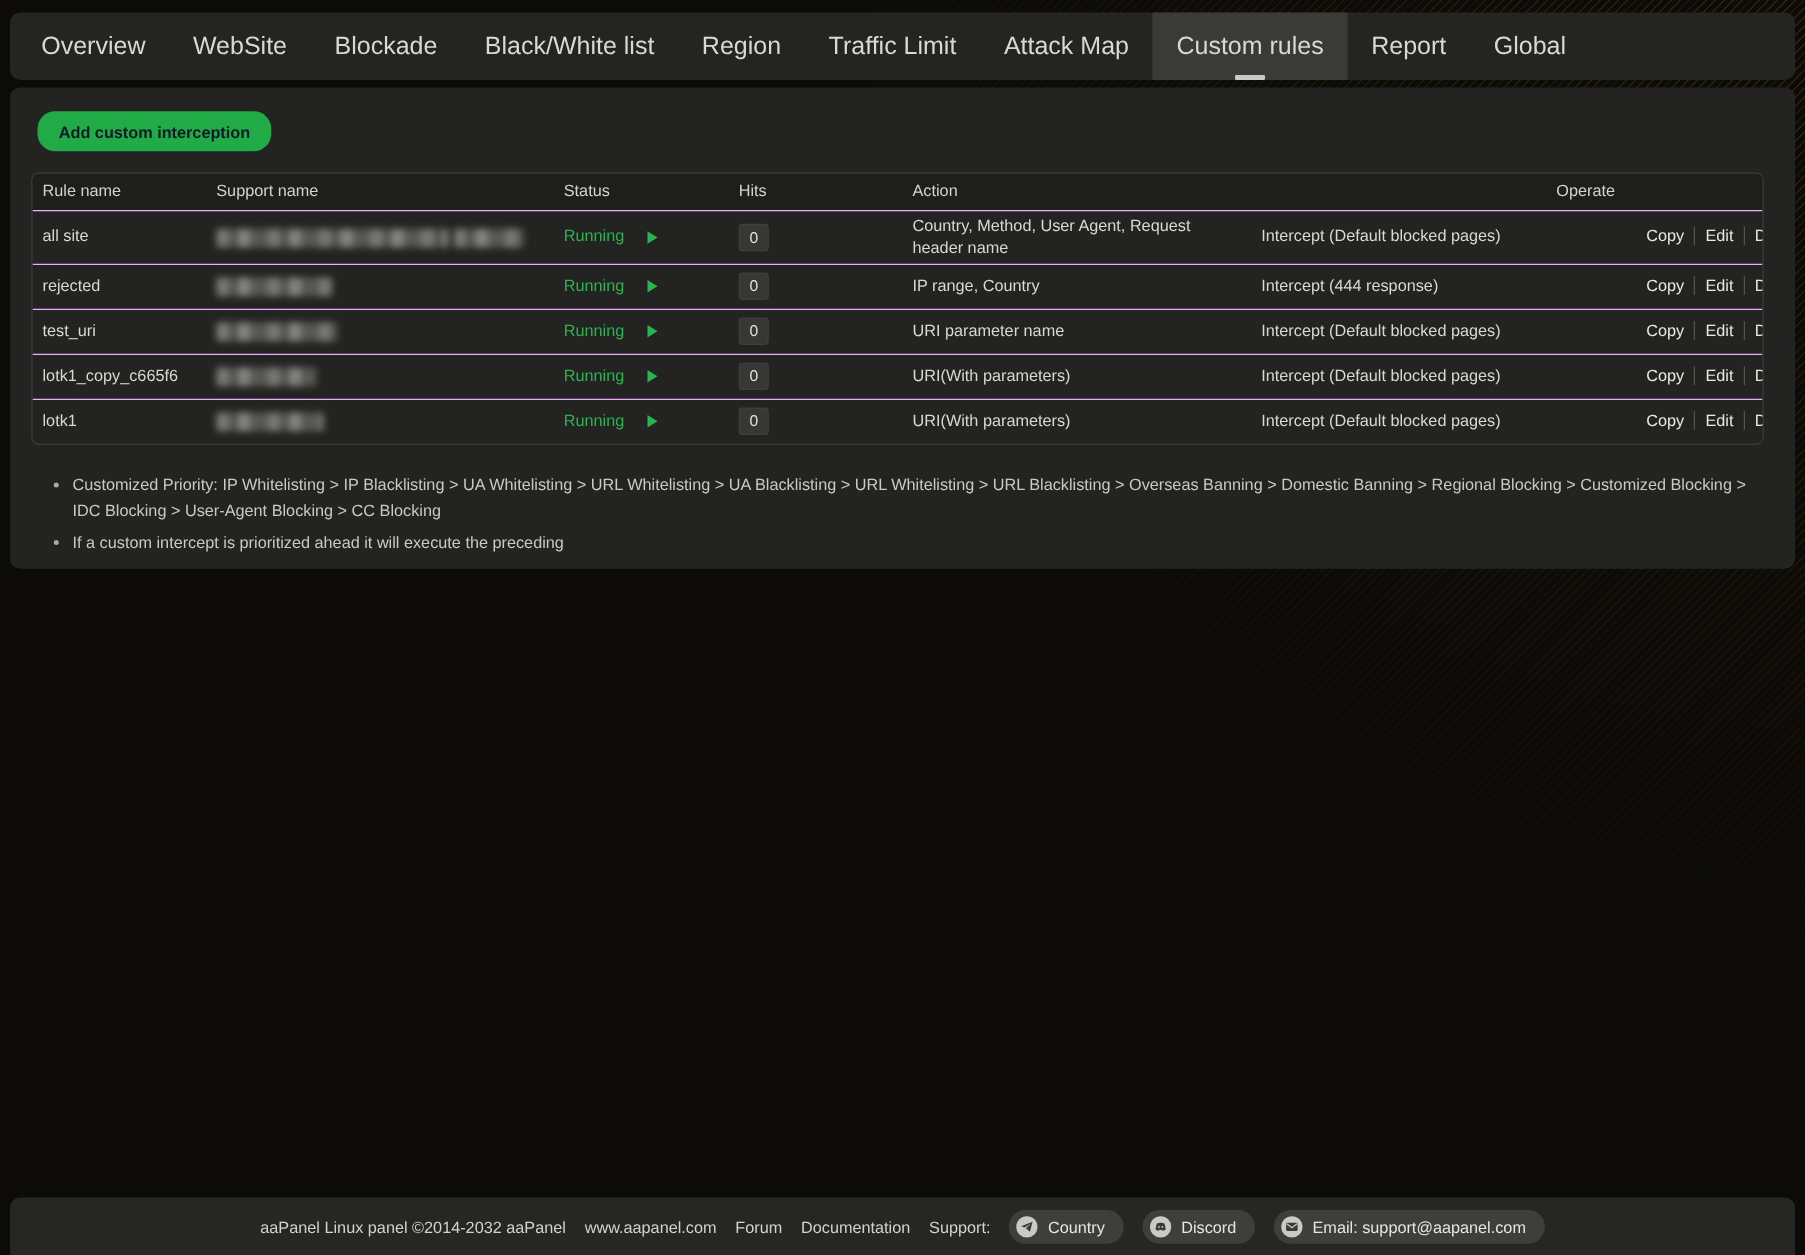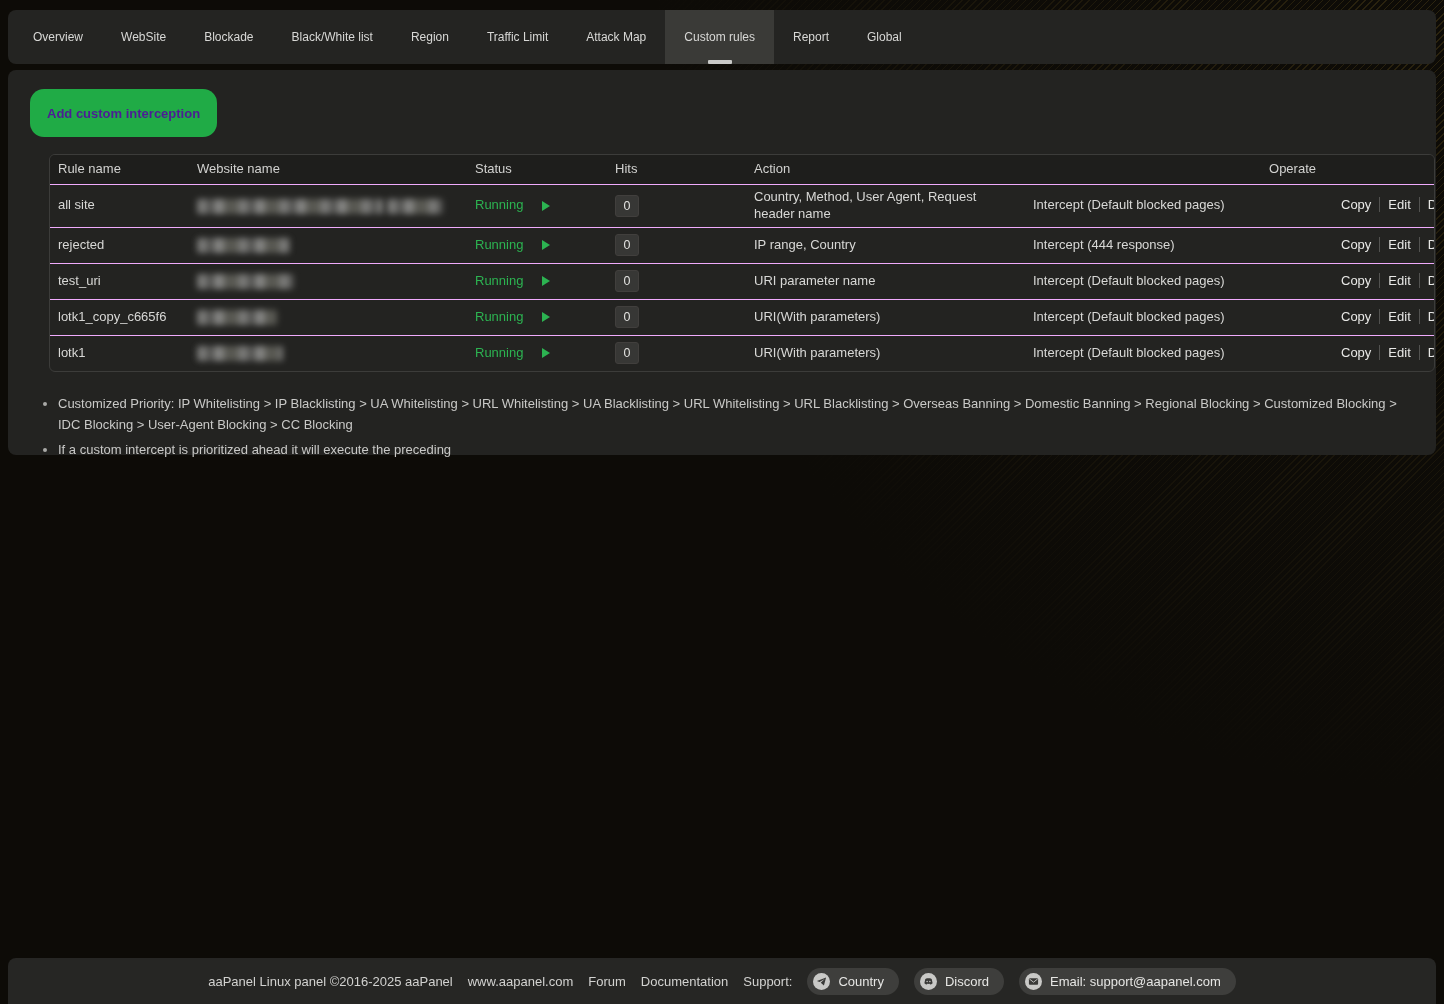--- a/index.html
+++ b/index.html
@@ -19,44 +19,44 @@
   }
 
   
   .nav {
     position: absolute; left: 8px; top: 10px; width: 1428px; height: 54px;
     background: #242422; border-radius: 8px;
     display: flex; align-items: stretch; padding: 0 6px;
   }
   .tab {
     position: relative; display: flex; align-items: center;
-    padding: 0 19px; font-size: 12px; color: #d8d8d6; cursor: pointer;
+    padding: 0 19px; font-size: 20px; color: #d8d8d6; cursor: pointer;
     white-space: nowrap;
   }
   .tab.active { background: #3a3a37; }
   .tab-underline {
     position: absolute; left: 50%; bottom: 0; transform: translateX(-50%);
     width: 24px; height: 4px; background: #c9c9c7; border-radius: 1px;
   }
 
   
   .panel {
     position: absolute; left: 8px; top: 70px; width: 1428px; height: 385px;
     background: #232321; border-radius: 8px; padding: 19px 17px;
   }
   .btn-add {
     display: inline-flex; align-items: center; justify-content: center;
-    height: 48px; padding: 0 17px; margin-left: 5px;
-    background: #20ab46; color: #4c1d95; border: none; border-radius: 14px;
+    height: 32px; padding: 0 17px; margin-left: 5px;
+    background: #20ab46; color: #0f172a; border: none; border-radius: 14px;
     font-size: 13px; font-weight: 600; font-family: inherit; cursor: pointer;
   }
 
   
   .tbl {
-    margin-top: 17px; width: 1386px; margin-left: 24px;
+    margin-top: 17px; width: 1386px; margin-left: 0;
     border: 1px solid #3c3c3a; border-radius: 6px; overflow: hidden;
     font-size: 13px;
   }
   .tr {
     display: grid;
     grid-template-columns: 139px 278px 140px 139px 279px 300px 1fr;
     align-items: center;
     border-top: 1px solid #f0abfc;
     min-height: 36px;
   }
@@ -151,21 +151,21 @@
 </nav>
 
 <main class="panel">
 
   <button class="btn-add">Add custom interception</button>
 
   <div class="tbl">
 
     <div class="tr head">
       <div class="td">Rule name</div>
-      <div class="td">Website name</div>
+      <div class="td">Support name</div>
       <div class="td">Status</div>
       <div class="td">Hits</div>
       <div class="td">Action</div>
       <div class="td op">Operate</div>
     </div>
 
     <div class="tr">
       <div class="td">all site</div>
       <div class="td"><span class="blur" style="width:186px;"></span> <span class="blur" style="width:56px;"></span></div>
       <div class="td">
@@ -241,21 +241,21 @@
     </div>
   </div>
 
   <ul class="notes">
     <li>Customized Priority: IP Whitelisting &gt; IP Blacklisting &gt; UA Whitelisting &gt; URL Whitelisting &gt; UA Blacklisting &gt; URL Whitelisting &gt; URL Blacklisting &gt; Overseas Banning &gt; Domestic Banning &gt; Regional Blocking &gt; Customized Blocking &gt; IDC Blocking &gt; User-Agent Blocking &gt; CC Blocking</li>
     <li>If a custom intercept is prioritized ahead it will execute the preceding</li>
   </ul>
 </main>
 
 <footer class="footer">
-  <span>aaPanel Linux panel ©2016-2025 aaPanel</span>
+  <span>aaPanel Linux panel ©2014-2032 aaPanel</span>
   <span class="flink">www.aapanel.com</span>
   <span class="flink">Forum</span>
   <span class="flink">Documentation</span>
   <span>Support:</span>
 
   <span class="pill">
     <span class="circ">
       <svg width="11" height="11" viewBox="0 0 24 24" fill="#3a3a38">
           <path d="M22 3L2 11l5.5 2.2L19 6.5l-8.7 8 7 6L22 3z"></path>
         </svg>

